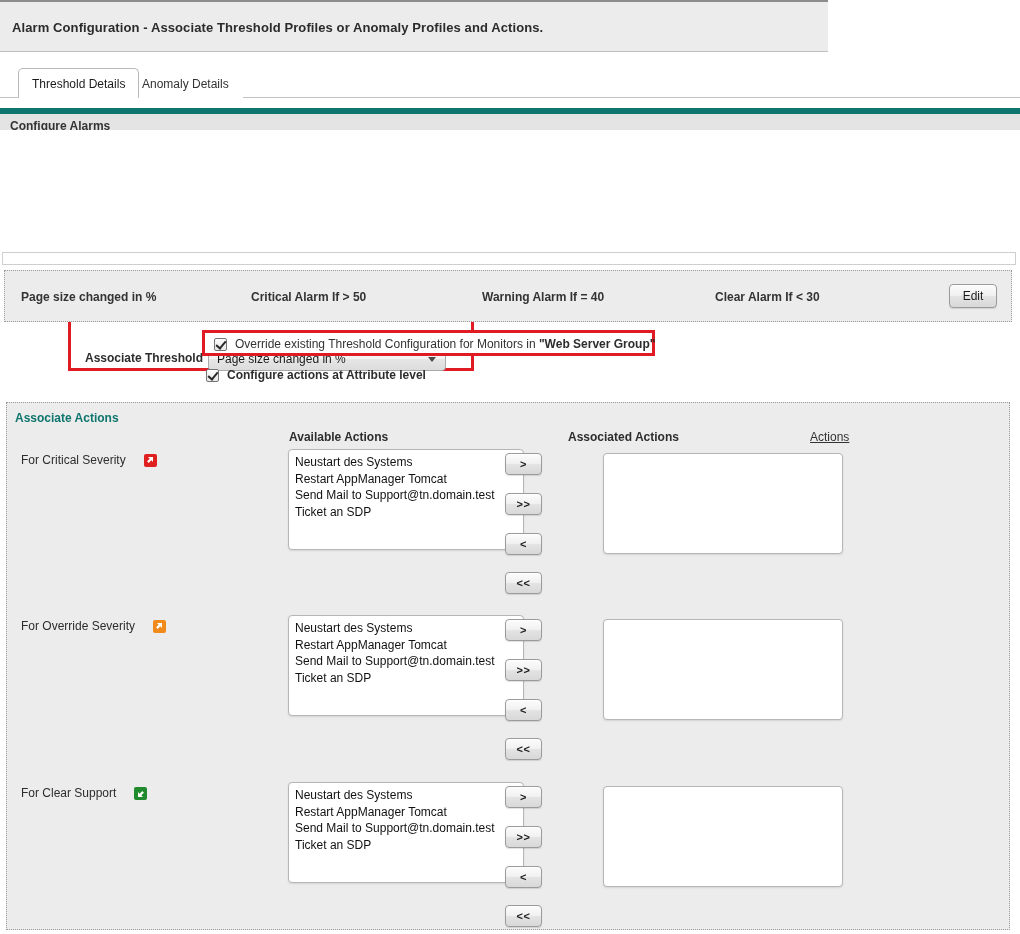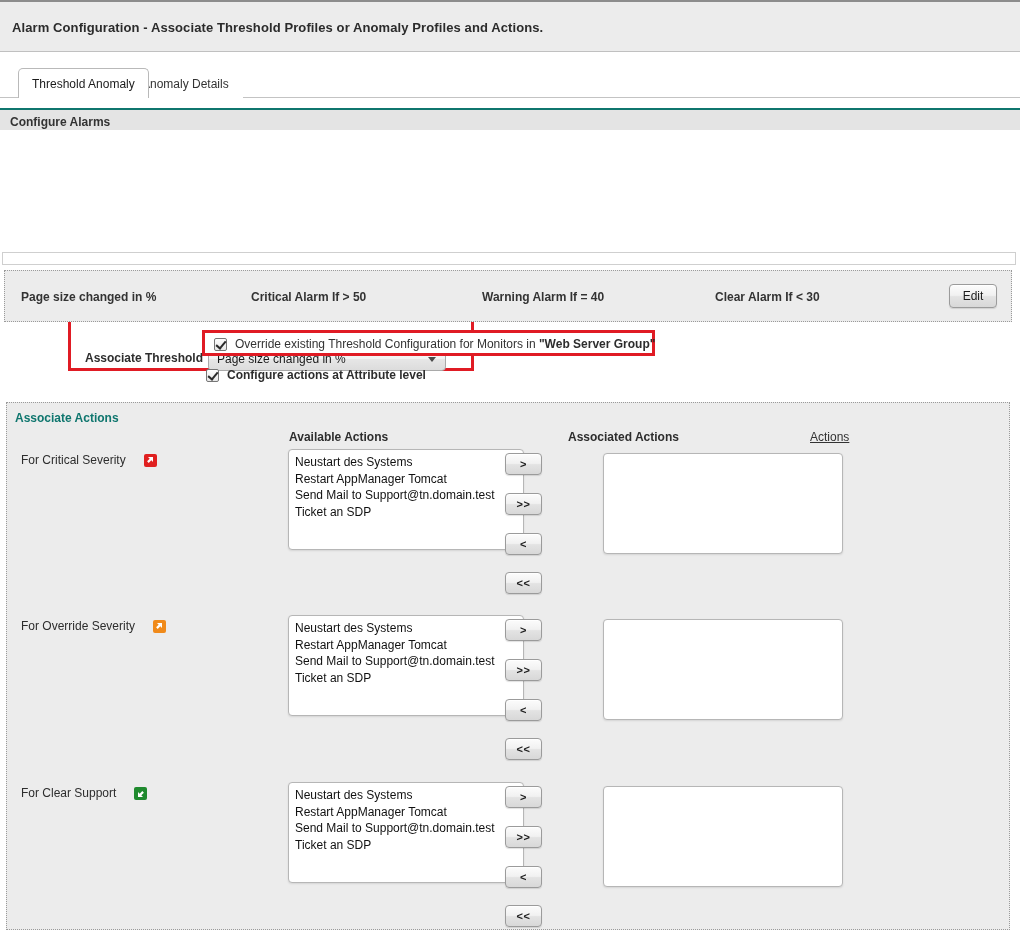--- a/index.html
+++ b/index.html
@@ -7,21 +7,21 @@
     margin: 0; padding: 0;
     width: 1020px; height: 934px;
     background: #ffffff;
     font-family: "Liberation Sans", sans-serif;
     overflow: hidden;
   }
   .page { position: relative; width: 1020px; height: 934px; background:#fff; }
 
   
   .titlebar {
-    position:absolute; left:0; top:0; width:1020px; height:52px;
+    position:absolute; left:0; top:0; width:828px; height:52px;
     background:#ececec;
     border-top:2px solid #8c8c8c;
     border-bottom:1px solid #c0c0c0;
   }
   .titlebar .txt {
     position:absolute; left:12px; top:18px;
     font-size:13px; font-weight:bold; color:#2b2b2b; letter-spacing:.1px;
   }
 
   
@@ -44,21 +44,21 @@
     background:#ffffff; color:#1b1b1b; z-index:3;
     border-color:#b9b9b9;
     box-shadow:0 1px 0 0 #ffffff;
   }
   .tab.inactive { background:#fff; border-color:transparent; color:#333; }
 
   
   .section-band {
     position:absolute; left:0; width:1020px; height:24px;
     background:#e4e4e4;
-    border-top:2px solid #0f766e; border-bottom:1px solid #c9c9c9;
+    border-top:6px solid #0f766e; border-bottom:1px solid #c9c9c9;
   }
   .section-band .txt {
     position:absolute; left:10px; top:5px;
     font-size:12px; font-weight:bold; color:#333;
   }
 
   
   .redbox {
     position:absolute;
     border:3px solid #e01b24;
@@ -168,21 +168,21 @@
 
 <div class="page">
 
   <div class="titlebar">
     <div class="txt">Alarm Configuration - Associate Threshold Profiles or Anomaly Profiles and Actions.</div>
   </div>
 
   <div class="tabstrip">
     <div class="baseline"></div>
     <div class="tab active" style="left:18px;">
-      <span>Threshold Anomaly</span>
+      <span>Threshold Details</span>
     </div>
     <div class="tab inactive" style="left:128px;">
       <span>Anomaly Details</span>
     </div>
   </div>
 
   <div class="section-band" style="top:108px;">
     <div class="txt">Configure Alarms</div>
   </div>
 

